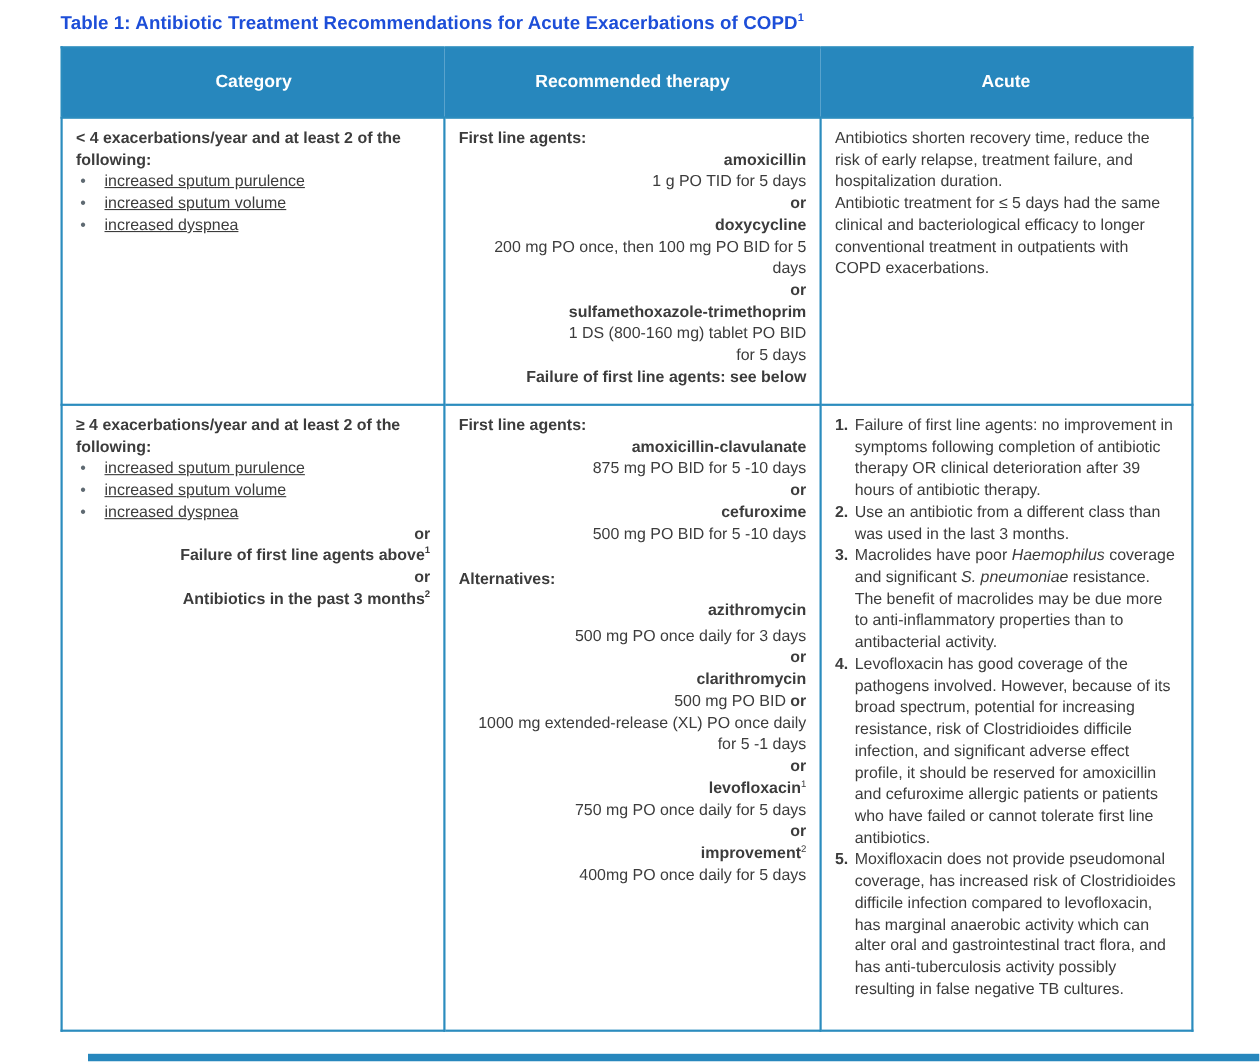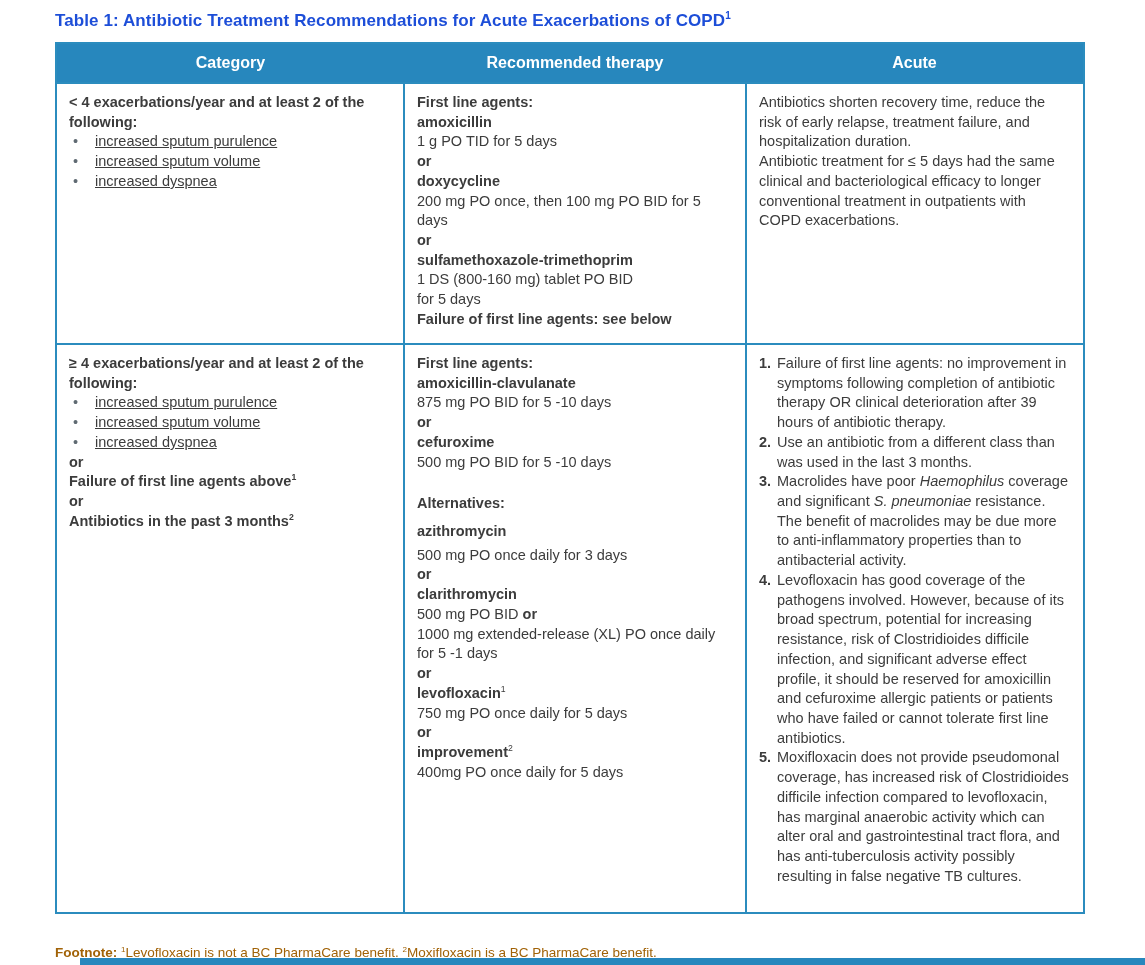--- a/index.html
+++ b/index.html
@@ -17,31 +17,31 @@
   table.copd{
     border-collapse:collapse;table-layout:fixed;width:1028px;
     border:2px solid var(--border,#2b8cbe);
   }
   table.copd col.c1{width:348px;}
   table.copd col.c2{width:342px;}
   table.copd col.c3{width:338px;}
   table.copd th{
     background:var(--header-bg,#2787bd);color:#ffffff;
     font-size:16px;font-weight:bold;height:38px;
-    border:0;padding:0;text-align:center;
+    border:0;padding:12px;text-align:center;
   }
   table.copd td{
     border:2px solid var(--border,#2b8cbe);
     vertical-align:top;padding:9px 12px 10px 12px;
     font-size:14.5px;
   }
   td.r1{height:240px;margin-left:20px;}
   td.r2{height:548px;margin-left:40px;}
   .ln{line-height:1.36;}
-  .ln.center{text-align:left;}
+  .ln.center{text-align:right;}
   .ln.left{text-align:left;}
   .b{font-weight:bold;}
   .i{font-style:italic;}
   sup{font-size:.6em;vertical-align:super;line-height:0;}
   .bl{display:flex;}
   .bul{flex:0 0 12px;padding-left:4px;margin-right:10px;color:#5f6a72;}
   .btxt{flex:1;text-decoration:underline;}
   .nl{display:flex;}
   .num{flex:0 0 18px;font-weight:bold;}
   .ntxt{flex:1;}

